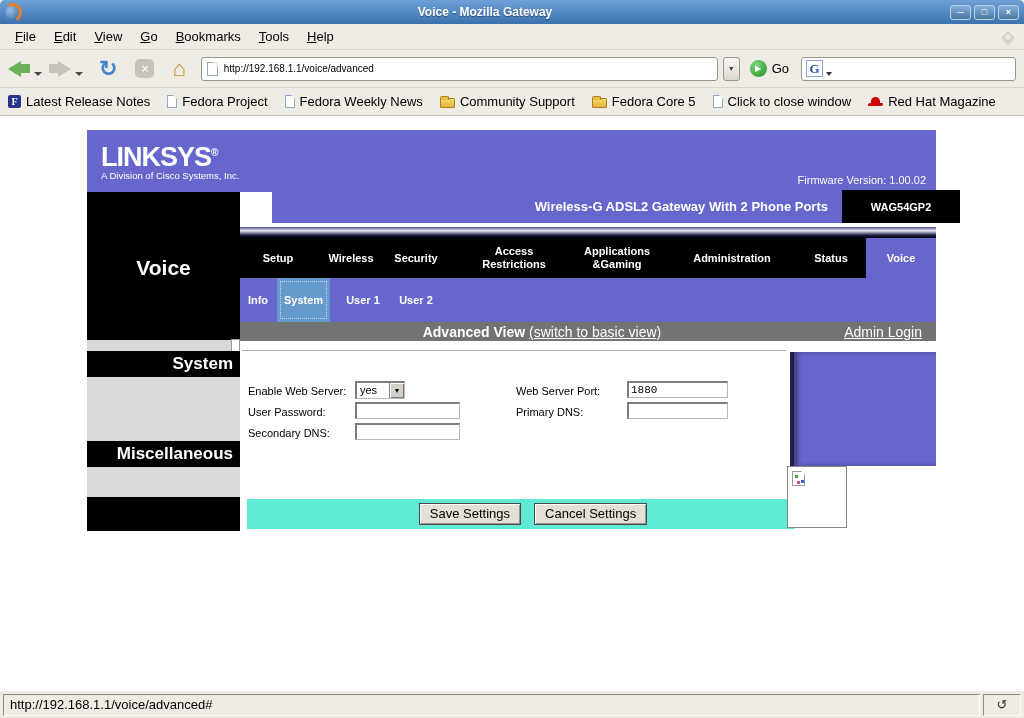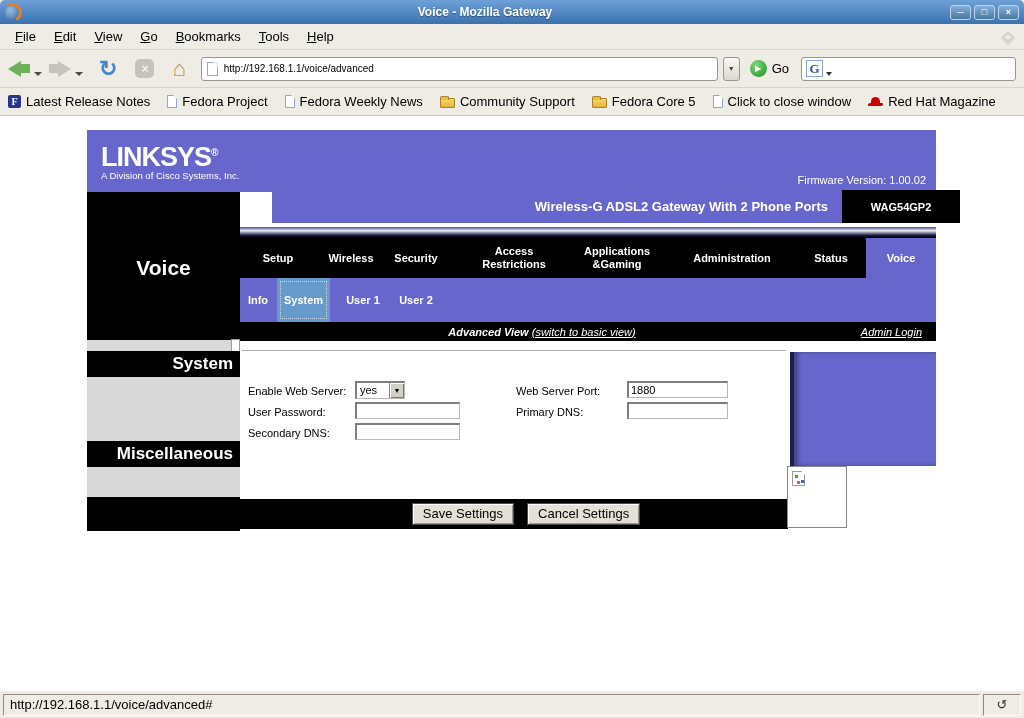--- a/index.html
+++ b/index.html
@@ -116,43 +116,43 @@
              align-items:center; transform:translateX(-50%); font-size:11px; font-weight:bold; white-space:nowrap; }
   .nav-tab span { display:block; text-align:center; line-height:13px; }
   .nav-voice { left:626px; width:70px; background:#6666CC; transform:none; }
 
   .ls-subtabs { left:153px; top:148px; width:696px; height:44px; background:#6666CC; color:#fff; }
   .subtab { position:absolute; top:0; height:100%; display:flex; align-items:center; transform:translateX(-50%);
             font-size:11px; font-weight:bold; white-space:nowrap; }
   .subtab-active { left:37px; width:53px; background:#6699CC; transform:none; justify-content:center;
                    outline:1px dotted #C7D8EC; outline-offset:-4px; }
 
-  .ls-viewbar { left:153px; top:192px; width:696px; height:19px; background:#000000; color:#fff; font-size:11px;
-                display:flex; align-items:center;font-style:italic; }
+  .ls-viewbar { left:153px; top:192px; width:696px; height:19px; background:#737373; color:#fff; font-size:14px;
+                display:flex; align-items:center; }
   .viewbar-center { flex:1; text-align:center; }
   .viewbar-center b { font-weight:bold; }
   .link-u { text-decoration:underline; cursor:pointer; }
   .admin-cell { width:116px; text-align:right; padding-right:14px; }
 
   .ls-content { left:153px; top:211px; width:548px; height:158px; background:#fff; color:#000; }
   .content-topline { position:absolute; left:2px; top:9px; width:544px; height:1px; background:#AFAFAF; }
   .lbl { position:absolute; font-size:11px; line-height:14px; }
   .inp { position:absolute; height:17px; width:105px; background:#fff; font-size:11px; padding:0 2px;
          border-top:2px solid #7E7E7E; border-left:2px solid #7E7E7E; border-bottom:1px solid #B8B8B8; border-right:1px solid #B8B8B8;
-         font-family:Liberation Sans, sans-serif; outline:none; }
+         font-family:Liberation Mono, monospace; outline:none; }
   .sel { position:absolute; width:50px; height:18px; background:#fff; display:flex;
          border-top:2px solid #7E7E7E; border-left:2px solid #7E7E7E; border-bottom:1px solid #B8B8B8; border-right:1px solid #B8B8B8; }
   .sel-val { flex:1; font-size:11px; line-height:14px; padding-left:3px; }
   .sel-btn { width:15px; background:#D4D0C8; border-left:1px solid #888; display:flex; align-items:center;
              justify-content:center; font-size:7px; color:#000; box-shadow:inset 1px 1px 0 #fff, inset -1px -1px 0 #777; }
 
   .ls-rightbox { left:703px; top:222px; width:146px; height:114px; background:#6666CC;
                  border-left:4px solid #1E1E46; box-shadow:inset 4px 0 4px rgba(0,0,0,.35); }
 
-  .ls-bottombar { left:153px; top:369px; width:548px; height:30px; background:#000000; display:flex;
+  .ls-bottombar { left:160px; top:369px; width:548px; height:30px; background:#5eead4; display:flex;
                   align-items:center; justify-content:center; gap:13px; }
   .ls-btn { font-size:13px; font-family:"Liberation Sans",sans-serif; padding:2px 10px 3px; background:#E4E0D8;
             border:1px solid #4A4A4A; box-shadow:inset 1px 1px 0 #fff, inset -1px -1px 0 #9A968E; color:#000; }
 
   .broken-box { left:700px; top:336px; width:60px; height:62px; background:#fff; border:1px solid #888; }
   .broken-icon { position:absolute; left:4px; top:4px; width:13px; height:15px; background:#fff; border:1px solid #9a9a9a; }
   .broken-icon::before { content:""; position:absolute; top:-1px; right:-1px; border-style:solid; border-width:0 4px 4px 0;
                          border-color:#fff #fff transparent transparent; }
   .broken-icon::after { content:""; position:absolute; left:2px; top:3px; width:3px; height:3px; background:#3AA53A;
                         box-shadow:2px 6px 0 #D04A9A, 6px 5px 0 #3862C8; }

